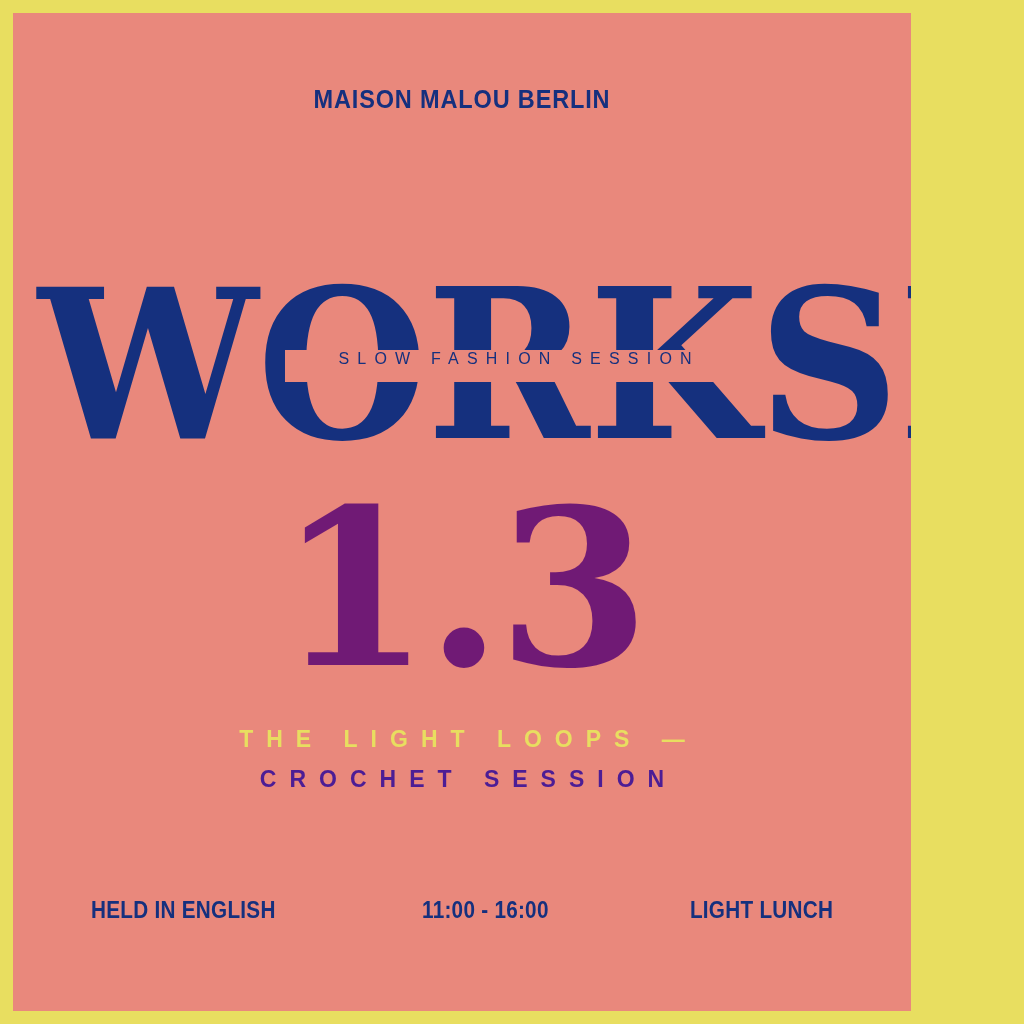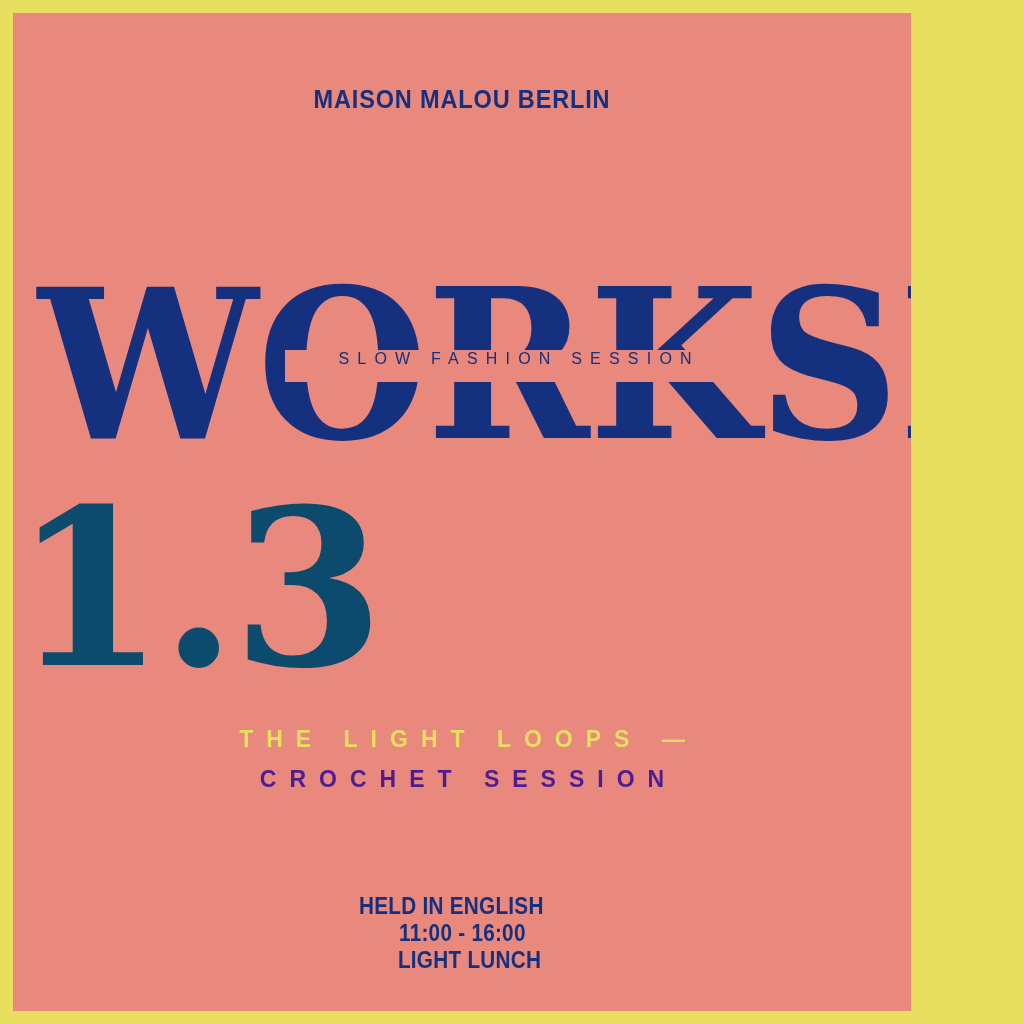--- a/index.html
+++ b/index.html
@@ -96,21 +96,22 @@
   }
 
   
   .bignum {
     position: absolute;
     left: 0;
     right: 0;
     top: 470px;
     height: 210px;
     line-height: 210px;
-    color: #0c4a6e;
+    text-align: center;
+    color: #701a75;
     font-family: "DejaVu Serif", "Liberation Serif", serif;
     font-weight: 700;
     font-size: 218px;
     letter-spacing: -4px;
     white-space: nowrap;
   }
 
   
   .subtitle-1, .subtitle-2 {
     position: absolute;
@@ -138,21 +139,20 @@
   
   .footer {
     position: absolute;
     left: 78px;
     right: 78px;
     top: 880px;
     height: 34px;
     display: flex;
     align-items: center;
     justify-content: space-between;
-    flex-direction: column;
   }
 
   .footer-item {
     color: #15307e;
     font-family: "Liberation Sans", sans-serif;
     font-weight: 700;
     font-size: 23px;
     letter-spacing: 0.3px;
     transform: scaleX(0.9);
     white-space: nowrap;

